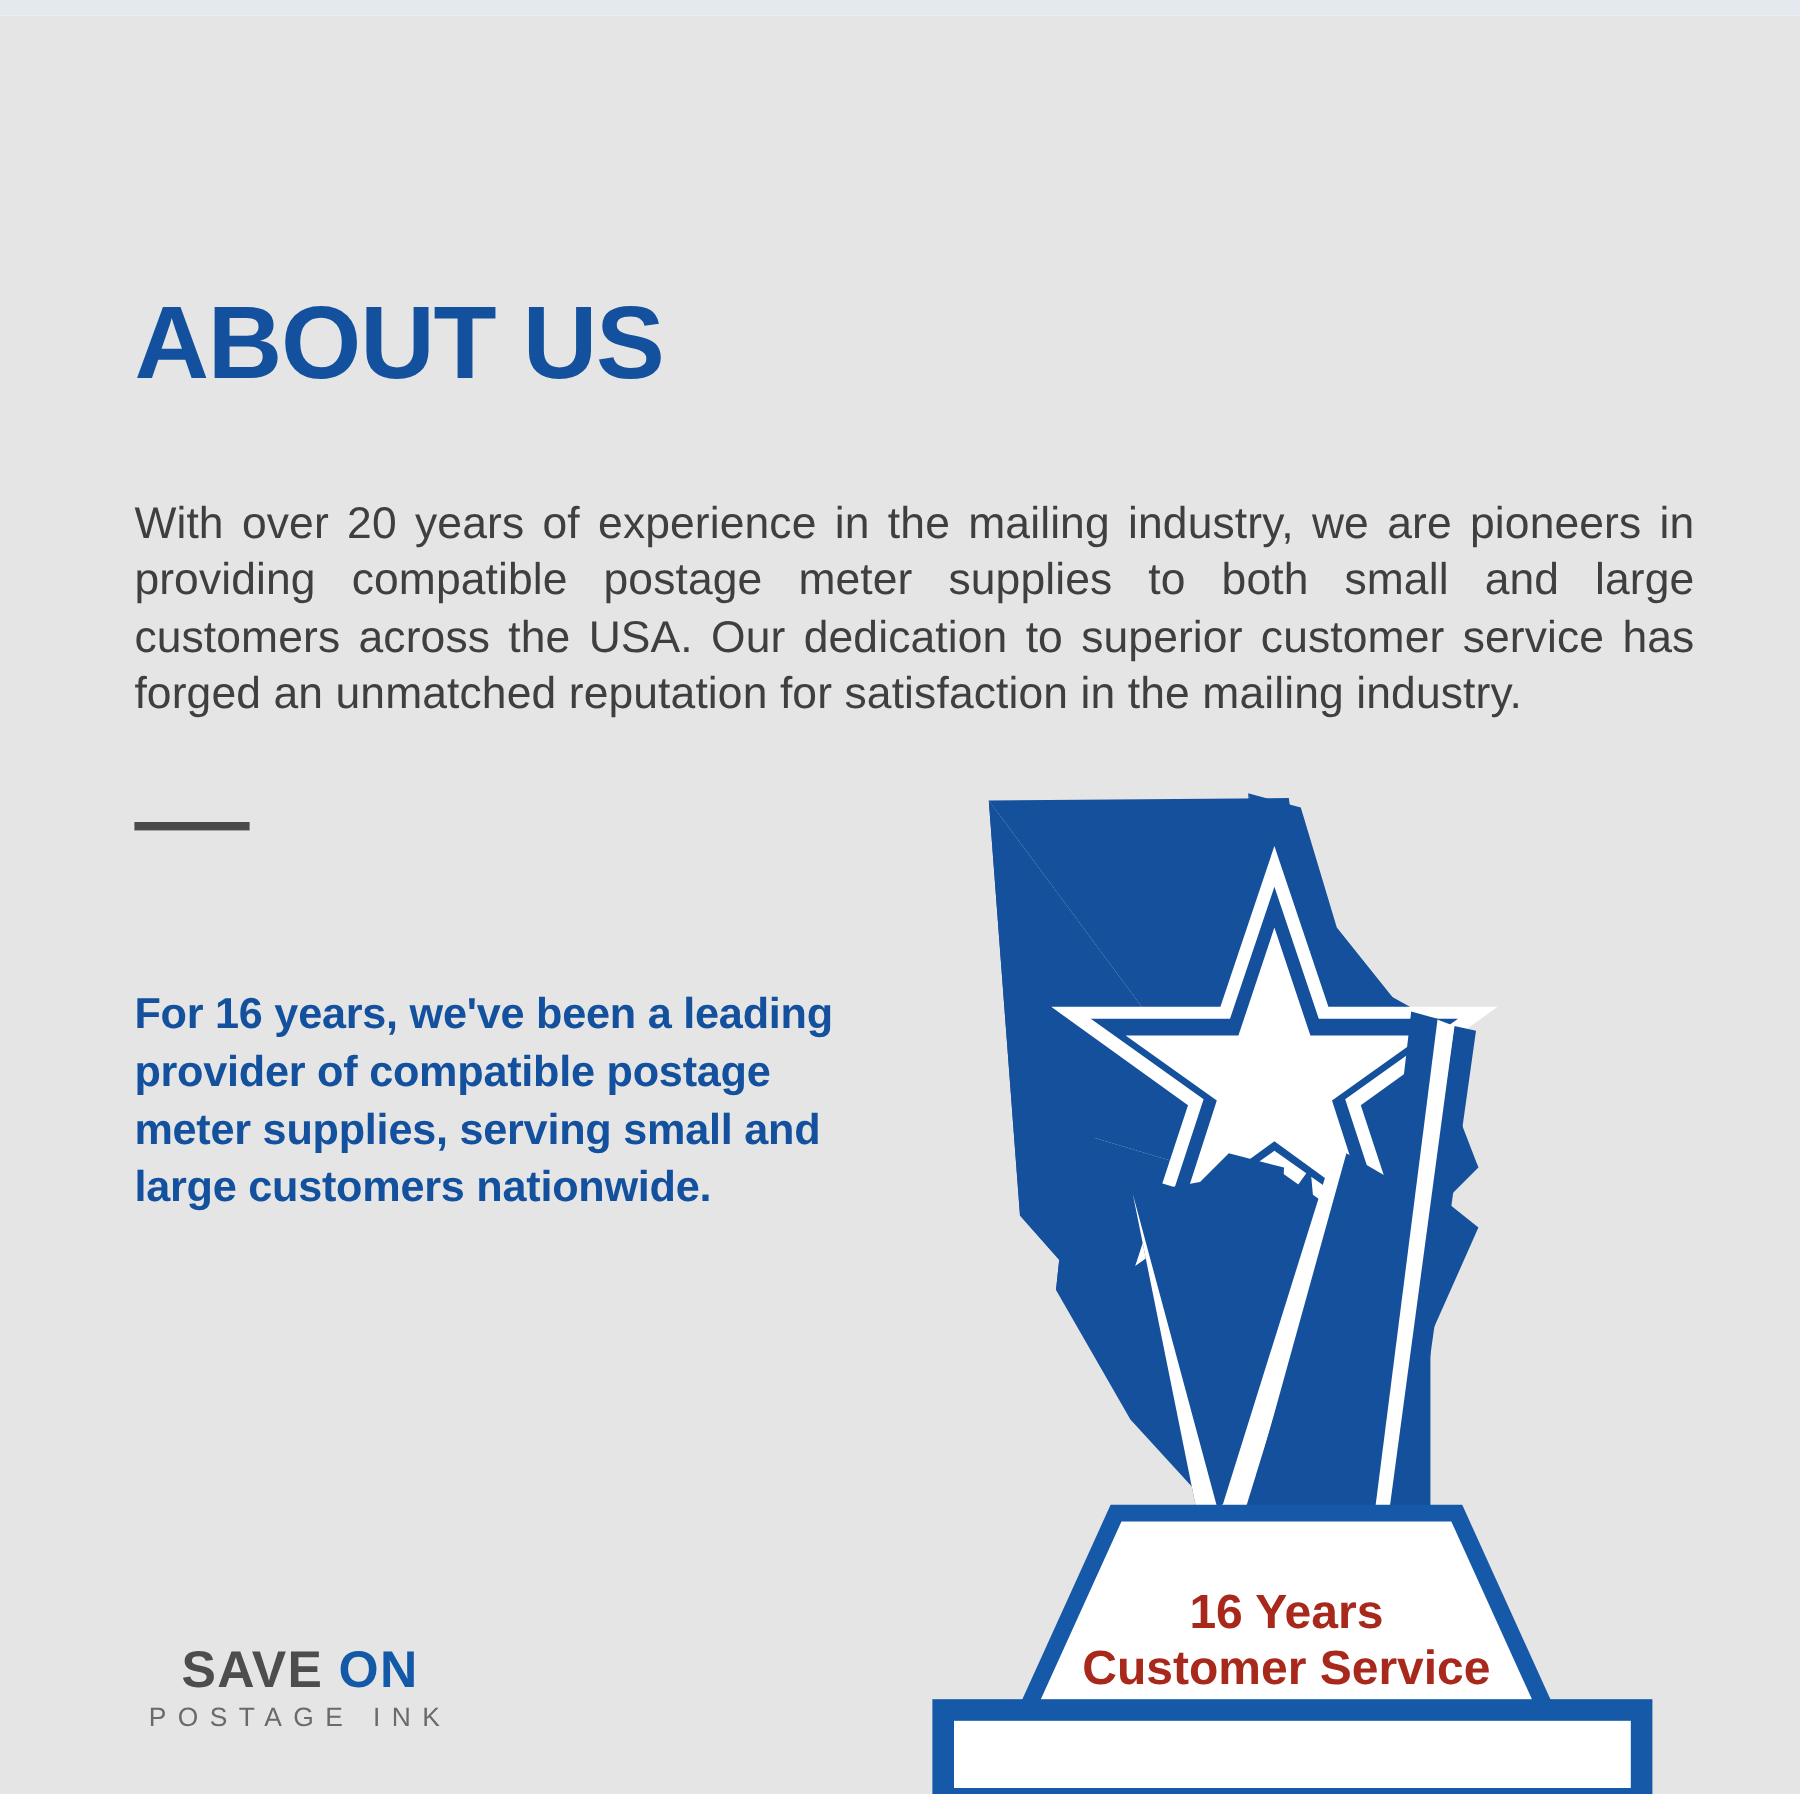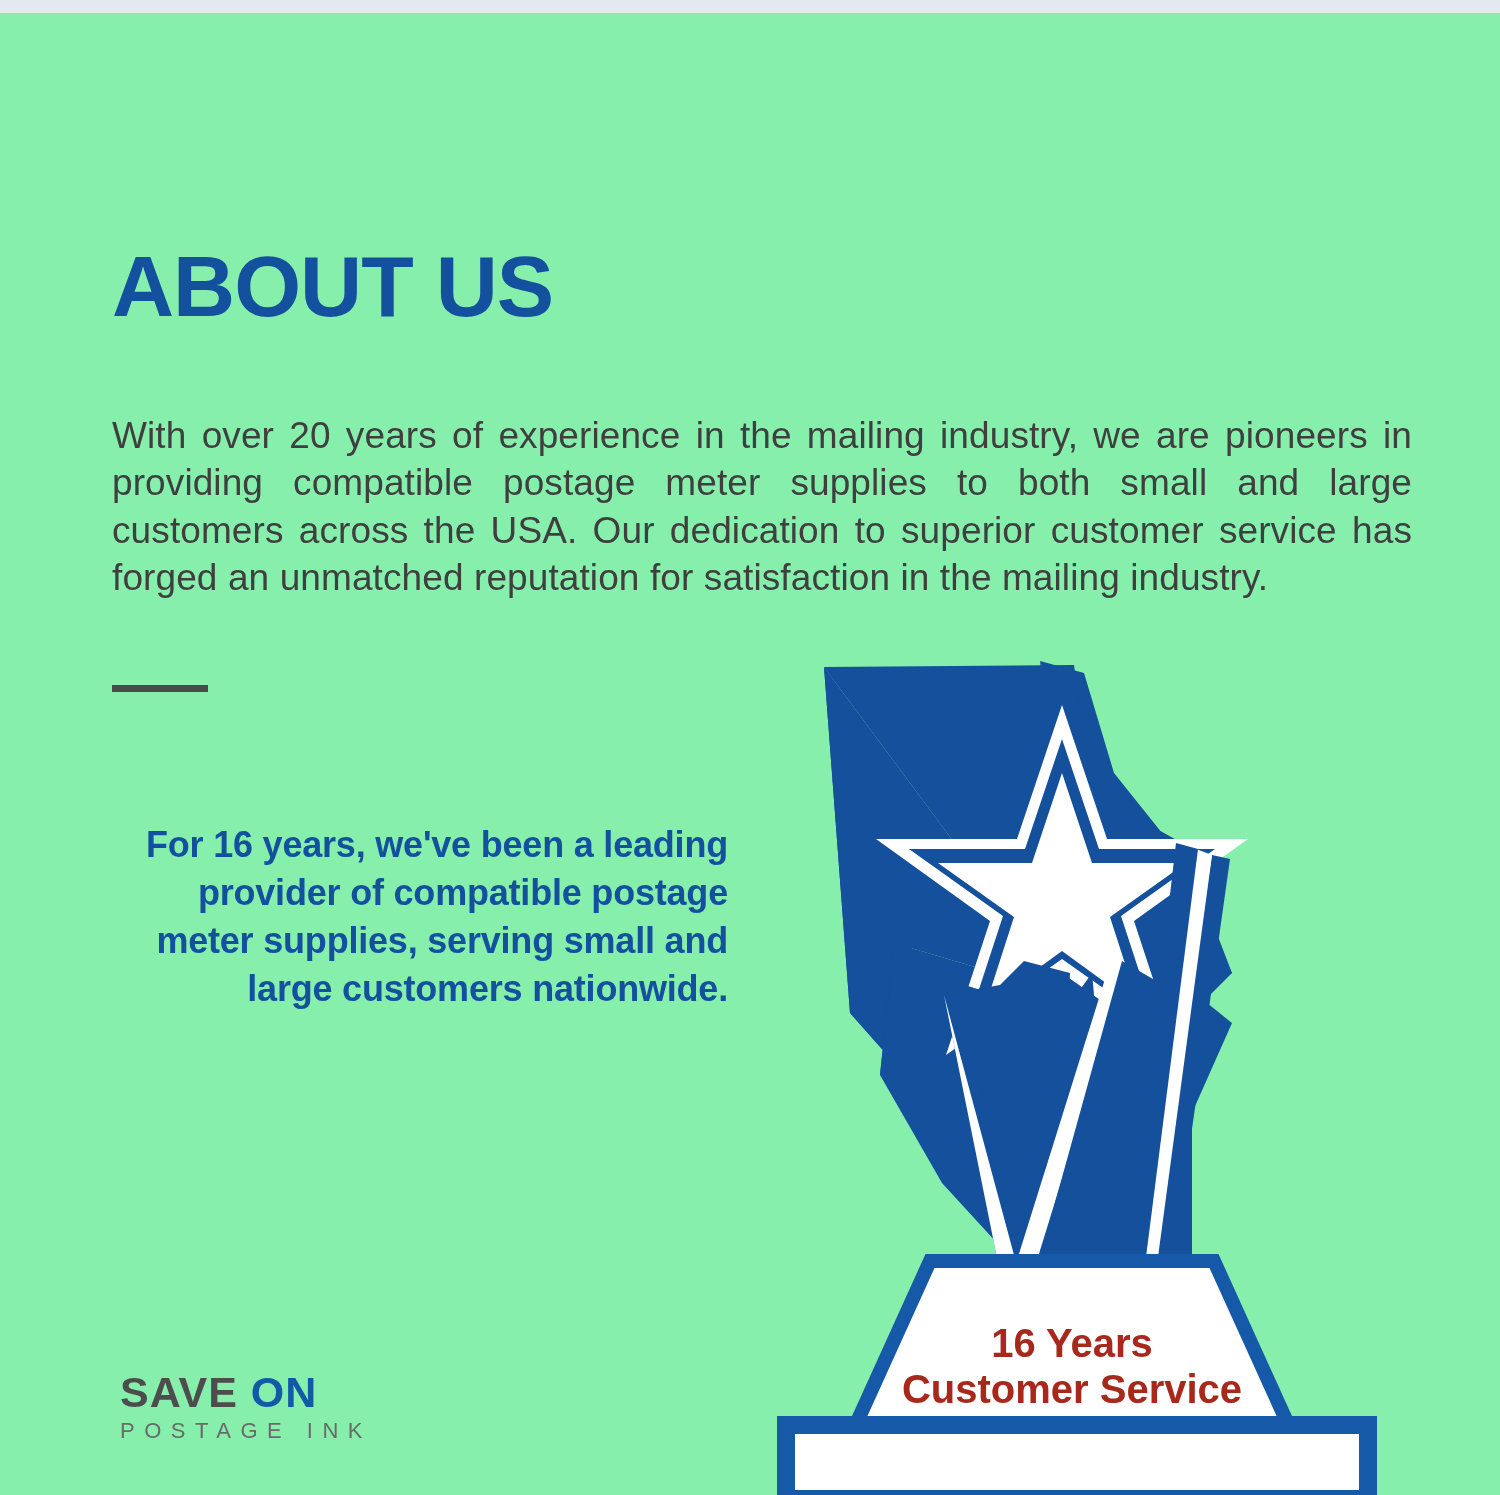--- a/index.html
+++ b/index.html
@@ -25,21 +25,21 @@
     background: #e4e9f0;
   }
 
   
   .canvas {
     position: absolute;
     left: 0;
     top: 13px;
     width: 1500px;
     height: 1482px;
-    background: #86efac;
+    background: #e5e5e5;
   }
 
   
   .page-title {
     position: absolute;
     left: 112px;
     top: 172px;
     font-size: 86px;
     line-height: 1;
     font-weight: 800;
@@ -68,37 +68,37 @@
     left: 112px;
     top: 672px;
     width: 96px;
     height: 7px;
     background: #4a4a4a;
   }
 
   
   .highlight {
     position: absolute;
-    left: 128px;
+    left: 112px;
     top: 772px;
     width: 600px;
     font-size: 36px;
     line-height: 1.33;
     font-weight: 800;
     color: #13509d;
     letter-spacing: -0.2px;
-    text-align: right;
   }
 
   
   .logo {
     position: absolute;
     left: 120px;
     top: 1358px;
     width: 260px;
+    text-align: center;
   }
   .logo-main {
     font-size: 43px;
     font-weight: 800;
     letter-spacing: 1px;
     line-height: 1;
     color: #4d4d4d;
     white-space: nowrap;
   }
   .logo-main .logo-accent {

